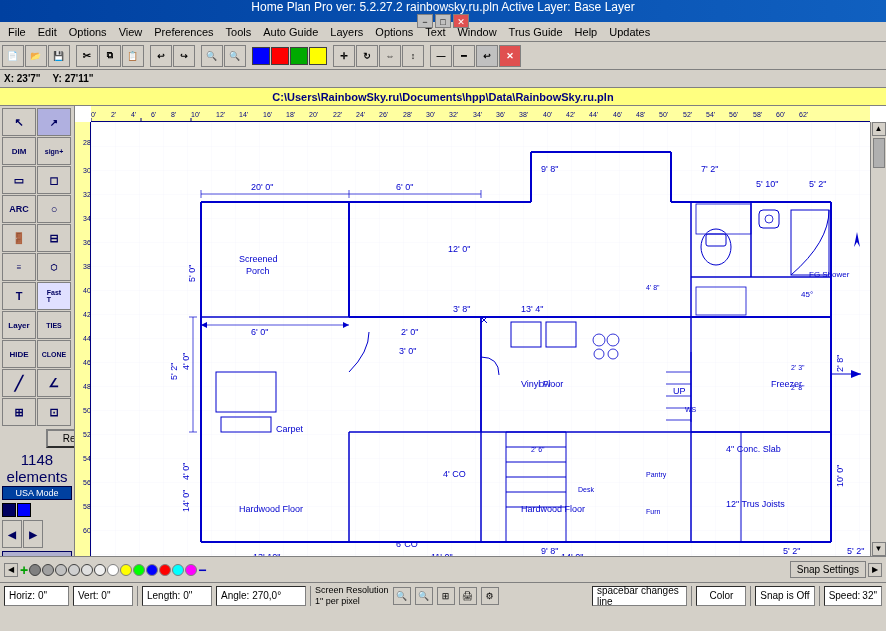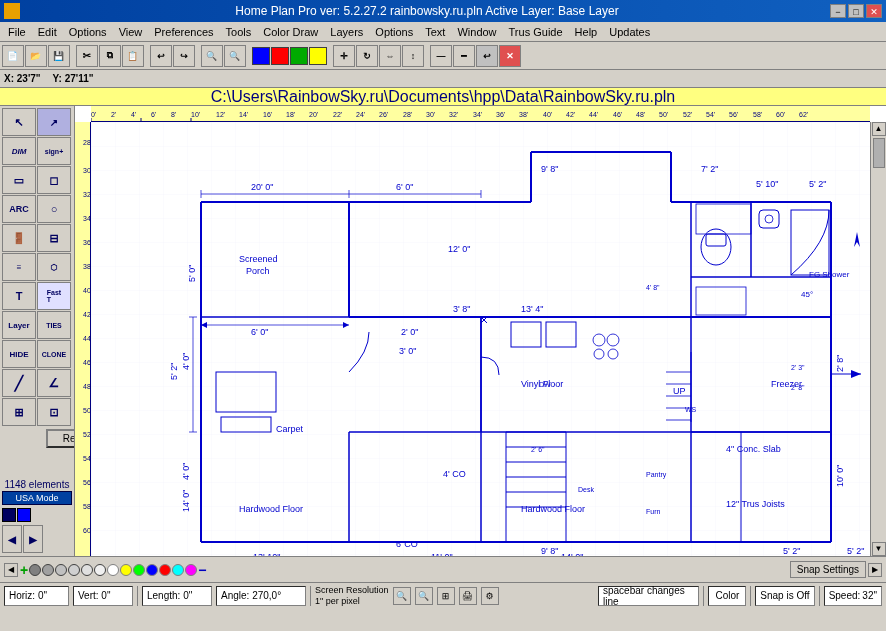--- a/index.html
+++ b/index.html
@@ -8,20 +8,21 @@
     
     #title-bar {
       background: linear-gradient(to right, #0040a0, #1060c0);
       color: white;
       height: 22px;
       display: flex;
       align-items: center;
       justify-content: space-between;
       padding: 0 4px;
       user-select: none;
+      flex-direction: column;
     }
     #title-bar .title-text { flex: 1; text-align: center; font-size: 12px; }
     #title-bar .win-controls { display: flex; gap: 2px; }
     #title-bar .win-btn {
       width: 16px; height: 14px; font-size: 9px; line-height: 14px; text-align: center;
       background: #c0c0c0; color: black; cursor: pointer; border: 1px solid #808080;
     }
     #title-bar .win-btn.close { background: #e05050; color: white; }
 
     
@@ -176,24 +177,23 @@
       background: #d4d0c8;
       border: 2px outset #808080;
       padding: 2px 4px;
       font-size: 10px;
       cursor: pointer;
       width: 68px;
       text-align: center;
       margin-left: 44px;
     }
     .element-count {
-      font-size: 10px;
+      font-size: 15px;
       color: #000060;
       text-align: center;
-      margin-top: 28px;
     }
     .usa-mode {
       background: #0040a0;
       color: white;
       font-size: 9px;
       text-align: center;
       padding: 1px;
       border: 1px solid #000040;
     }
     .color-swatch { width: 14px; height: 14px; border: 1px solid black; }
@@ -211,21 +211,21 @@
   </div>
 </div>
 
 <div id="menu-bar">
   <div class="menu-item">File</div>
   <div class="menu-item">Edit</div>
   <div class="menu-item">Options</div>
   <div class="menu-item">View</div>
   <div class="menu-item">Preferences</div>
   <div class="menu-item">Tools</div>
-  <div class="menu-item">Color Draw</div>
+  <div class="menu-item">Auto Guide</div>
   <div class="menu-item">Layers</div>
   <div class="menu-item">Options</div>
   <div class="menu-item">Text</div>
   <div class="menu-item">Window</div>
   <div class="menu-item">Trus Guide</div>
   <div class="menu-item">Help</div>
   <div class="menu-item">Updates</div>
 </div>
 
 <div id="toolbar">
@@ -260,33 +260,33 @@
   <div class="tb-btn" style="background:#c0c0c0;font-size:9px;">↩</div>
   <div class="tb-btn" style="background:#e05050;color:white;font-size:9px;">✕</div>
 </div>
 
 <div id="coord-bar">
   <span style="margin-right:12px;font-weight:bold;">X: 23'7"</span>
   <span style="font-weight:bold;">Y: 27'11"</span>
 </div>
 
 <div id="filepath-bar">
-  <span style="color:#000080;font-weight:normal;font-size:16px;">C:\Users\RainbowSky.ru\Documents\hpp\Data\RainbowSky.ru.pln</span>
+  <span style="color:#000080;font-weight:bold;font-size:11px;">C:\Users\RainbowSky.ru\Documents\hpp\Data\RainbowSky.ru.pln</span>
 </div>
 
 <div id="main-layout" style="display:flex;height:450px;">
 
   <div id="left-toolbar" style="width:75px;background:#d4d0c8;border-right:1px solid #808080;display:flex;flex-direction:column;padding:2px;gap:1px;overflow:hidden;">
 
     <div class="lt-row">
       <div class="lt-btn" title="Select" style="font-size:11px;">↖</div>
       <div class="lt-btn" style="font-size:10px;background:#b0b0e0;">↗</div>
     </div>
     <div class="lt-row">
-      <div class="lt-btn" style="font-size:8px;font-style:italic;">DIM</div>
+      <div class="lt-btn" style="font-size:8px;">DIM</div>
       <div class="lt-btn" style="font-size:7px;">sign+</div>
     </div>
     <div class="lt-row">
       <div class="lt-btn" style="font-size:11px;">▭</div>
       <div class="lt-btn" style="font-size:11px;">◻</div>
     </div>
     <div class="lt-row">
       <div class="lt-btn" style="font-size:9px;">ARC</div>
       <div class="lt-btn" style="font-size:11px;">○</div>
     </div>
@@ -672,21 +672,21 @@
   <div style="width:18px;height:18px;border:1px solid #808080;display:flex;align-items:center;justify-content:center;cursor:pointer;font-size:9px;background:#d4d0c8;">🔍</div>
   <div style="width:18px;height:18px;border:1px solid #808080;display:flex;align-items:center;justify-content:center;cursor:pointer;font-size:9px;background:#d4d0c8;">🔍</div>
   <div style="width:18px;height:18px;border:1px solid #808080;display:flex;align-items:center;justify-content:center;cursor:pointer;font-size:9px;background:#d4d0c8;">⊞</div>
   <div style="width:18px;height:18px;border:1px solid #808080;display:flex;align-items:center;justify-content:center;cursor:pointer;font-size:9px;background:#d4d0c8;">🖨</div>
   <div style="width:18px;height:18px;border:1px solid #808080;display:flex;align-items:center;justify-content:center;cursor:pointer;font-size:9px;background:#d4d0c8;">⚙</div>
   <div style="flex:1;"></div>
   <div style="border:1px inset #808080;padding:1px 4px;background:white;flex:1;height:20px;display:flex;align-items:center;">
     <span>spacebar changes line</span>
   </div>
   <div style="width:1px;height:20px;background:#808080;"></div>
-  <div style="border:1px inset #808080;padding:1px 6px;background:white;height:20px;display:flex;align-items:center;">
+  <div style="border:1px inset #808080;padding:1px 12px;background:white;height:20px;display:flex;align-items:center;">
     <span>Color</span>
   </div>
   <div style="width:1px;height:20px;background:#808080;"></div>
   <div style="border:1px inset #808080;padding:1px 4px;background:white;height:20px;display:flex;align-items:center;">
     <span>Snap is Off</span>
   </div>
   <div style="width:1px;height:20px;background:#808080;"></div>
   <div style="border:1px inset #808080;padding:1px 4px;background:white;height:20px;display:flex;align-items:center;gap:2px;">
     <span>Speed:</span>
     <span>32"</span>

